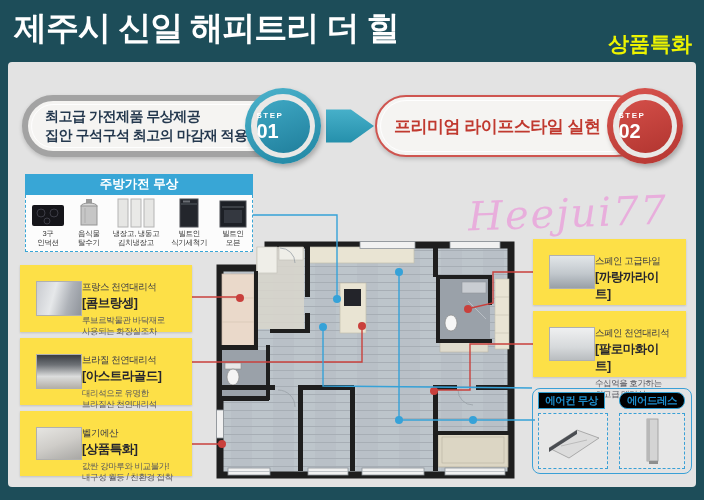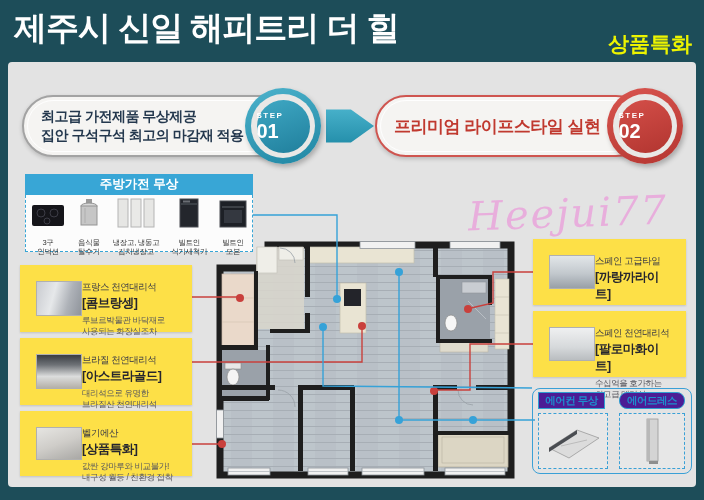--- a/index.html
+++ b/index.html
@@ -9,21 +9,21 @@
   
   .title { position:absolute; left:14px; top:6px; color:#ffffff; font-size:33px; font-weight:bold; letter-spacing:-1px; }
   .badge { position:absolute; right:12px; top:30px; color:#ecf400; font-size:21px; font-weight:bold; letter-spacing:0px; }
 
   
   .panel { position:absolute; left:8px; top:62px; width:688px; height:425px; background:#e3e3e3; border-radius:4px; z-index:0; }
 
   
   .pill { position:absolute; height:62px; border-radius:32px; background:#f5f4f2; z-index:2; }
   .pill .inner-line { position:absolute; inset:3px; border-radius:28px; border:1px solid rgba(255,255,255,.9); pointer-events:none; }
-  .pill1 { left:22px; top:95px; width:282px; border:2px solid #a3a3a3; box-shadow:0 2px 4px rgba(0,0,0,.18); }
+  .pill1 { left:22px; top:95px; width:282px; border:6px solid #a3a3a3; box-shadow:0 2px 4px rgba(0,0,0,.18); }
   .pill2 { left:375px; top:95px; width:272px; border:2px solid #cf5550; box-shadow:0 2px 4px rgba(0,0,0,.18); }
   .pill-text { position:absolute; left:17px; top:50%; transform:translateY(-50%); }
   .pill1 .pill-text { font-size:14px; font-weight:bold; color:#24384e; line-height:1.35; letter-spacing:-0.5px; }
   .pill2 .pill-text { font-size:17px; font-weight:bold; color:#c0392f; letter-spacing:-0.5px; }
 
   .step-circle { position:absolute; width:76px; height:76px; border-radius:50%; display:flex; align-items:center; justify-content:center; z-index:3; box-shadow:2px 3px 5px rgba(0,0,0,.25); }
   .step-circle .mid { width:64px; height:64px; border-radius:50%; background:#e9e8e6; display:flex; align-items:center; justify-content:center; }
   .step-circle .core { width:53px; height:53px; border-radius:50%; color:#fff; display:flex; flex-direction:column; justify-content:center; }
   .circle1 { left:245px; top:88px; background:linear-gradient(160deg,#4db3cc,#1f86a3); }
   .circle1 .core { background:linear-gradient(160deg,#3fa8c4,#207f9c); }
@@ -35,21 +35,21 @@
   .arrow { position:absolute; left:326px; top:103px; width:48px; height:46px; z-index:2;
            background:linear-gradient(180deg,#4db6cf,#1f8aa6);
            clip-path:polygon(0 14%, 52% 14%, 100% 50%, 52% 86%, 0 86%); }
 
   
   .kitchen-box { position:absolute; left:25px; top:174px; width:228px; height:78px; z-index:5; }
   .kitchen-header { height:21px; background:#38a6d6; color:#ffffff; font-size:12.5px; font-weight:bold; display:flex; align-items:center; justify-content:center; letter-spacing:0px; }
   .kitchen-body { position:absolute; top:21px; left:0; right:0; bottom:0; background:#fcfcfc; border:1.5px dashed #38a6d6; border-top:none; display:flex; align-items:flex-start; justify-content:space-between; padding:3px 5px 1px 5px; }
   .k-item { display:flex; flex-direction:column; align-items:center; }
   .k-icon { height:30px; display:flex; align-items:flex-end; justify-content:center; }
-  .k-label { font-size:7.5px; color:#333; text-align:center; line-height:1.2; white-space:pre-line; margin-top:10px; letter-spacing:-0.3px; }
+  .k-label { font-size:7.5px; color:#333; text-align:center; line-height:1.2; white-space:pre-line; margin-top:1px; letter-spacing:-0.3px; }
 
   
   .mcard { position:absolute; background:#fde047; padding:16px; display:flex; gap:0; z-index:5; box-shadow:0 1px 2px rgba(0,0,0,.15); }
   .mcard .thumb { width:46px; flex:0 0 46px; border:1px solid #b0b0b0; }
   .mcard .mtext { flex:1; min-width:0; }
   .m-origin { font-size:9.5px; color:#3b3b45; letter-spacing:-0.5px; }
   .m-name { font-size:12.5px; font-weight:bold; color:#26262e; margin:1px 0 3px 0; letter-spacing:-0.5px; }
   .m-desc { font-size:8.5px; color:#55555c; line-height:1.3; white-space:pre-line; letter-spacing:-0.4px; }
   .card-l { left:20px; width:172px; }
   .card-r { left:533px; width:153px; }
@@ -59,21 +59,21 @@
   .cardA { top:239px; height:66px; }
   .cardB { top:311px; height:66px; }
   .thumb1 { background:linear-gradient(105deg,#c9cbd0 0%,#e6e8ea 38%,#aeb2b8 70%,#8f949b 100%); }
   .thumb2 { background:linear-gradient(180deg,#3a3d42 0%,#6e7277 30%,#dcdddd 65%,#b4b0a8 100%); }
   .thumb3 { background:linear-gradient(160deg,#e6e5e2 0%,#cfcdc9 50%,#a9a8a5 100%); }
   .thumbA { background:linear-gradient(180deg,#e2e6e9 0%,#c2c8cd 55%,#99a0a7 100%); }
   .thumbB { background:linear-gradient(180deg,#eff0f1 0%,#d6d9db 60%,#b9bdc0 100%); }
 
   
   .ac-outline { position:absolute; left:532px; top:388px; width:160px; height:86px; border:1.5px solid #3aa0d6; border-radius:8px; z-index:4; }
-  .free-header { position:absolute; background:#4c1d95; border:1.5px solid #2f9fd2; color:#1d8ecd; font-weight:bold; font-size:10.5px; display:flex; align-items:center; justify-content:center; z-index:5; letter-spacing:-0.5px; }
+  .free-header { position:absolute; background:#000000; border:1.5px solid #2f9fd2; color:#1d8ecd; font-weight:bold; font-size:10.5px; display:flex; align-items:center; justify-content:center; z-index:5; letter-spacing:-0.5px; }
   .fh1 { left:538px; top:392px; width:67px; height:17px; }
   .fh2 { left:619px; top:392px; width:66px; height:17px;border-radius:8px; }
   .free-dash { position:absolute; border:1.5px dashed #3aa0d6; background:#e7e7e7; display:flex; align-items:center; justify-content:center; z-index:5; }
   .fd1 { left:538px; top:413px; width:70px; height:56px; }
   .fd2 { left:619px; top:413px; width:66px; height:56px; }
 
   
   .plan-svg { position:absolute; left:210px; top:235px; z-index:2; }
   .connector-svg { position:absolute; left:0; top:0; z-index:4; pointer-events:none; }
 

